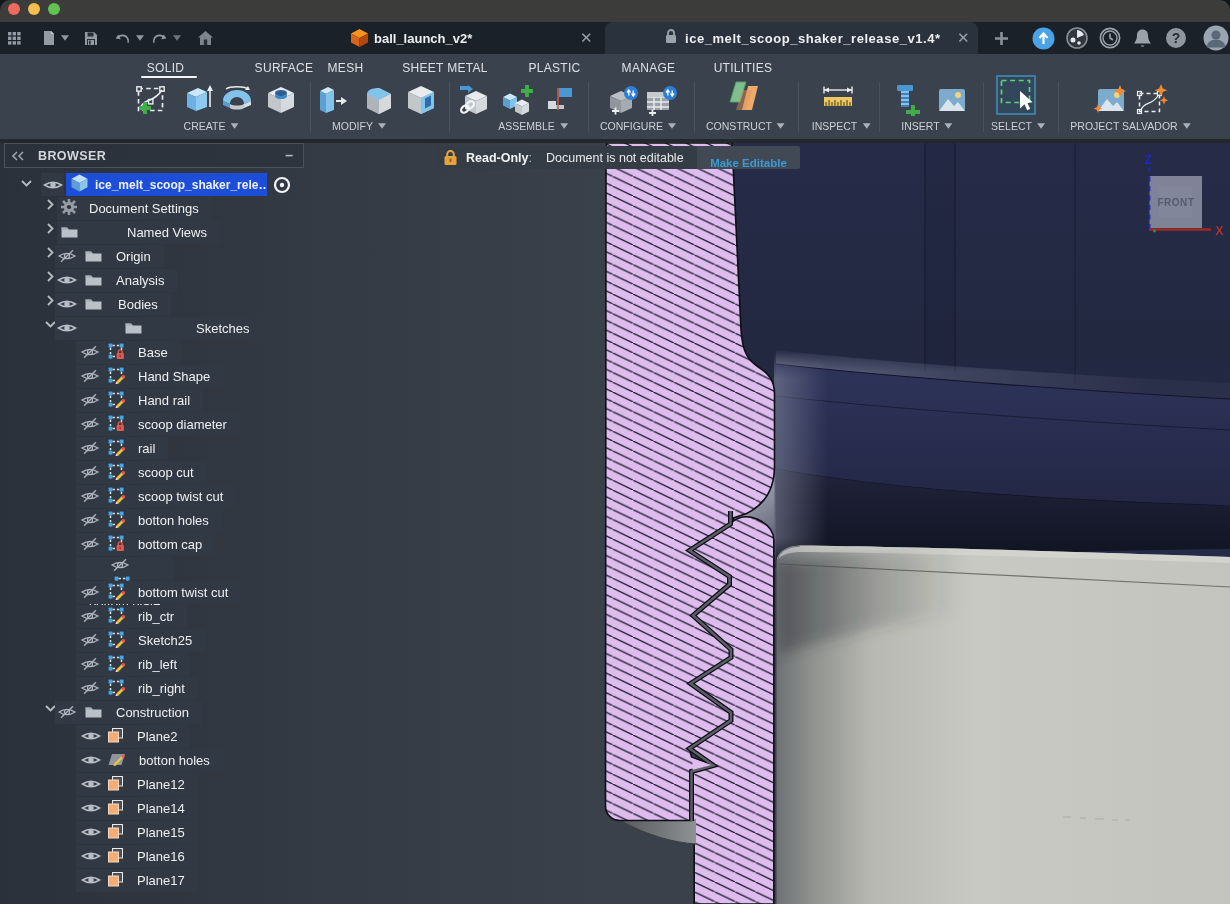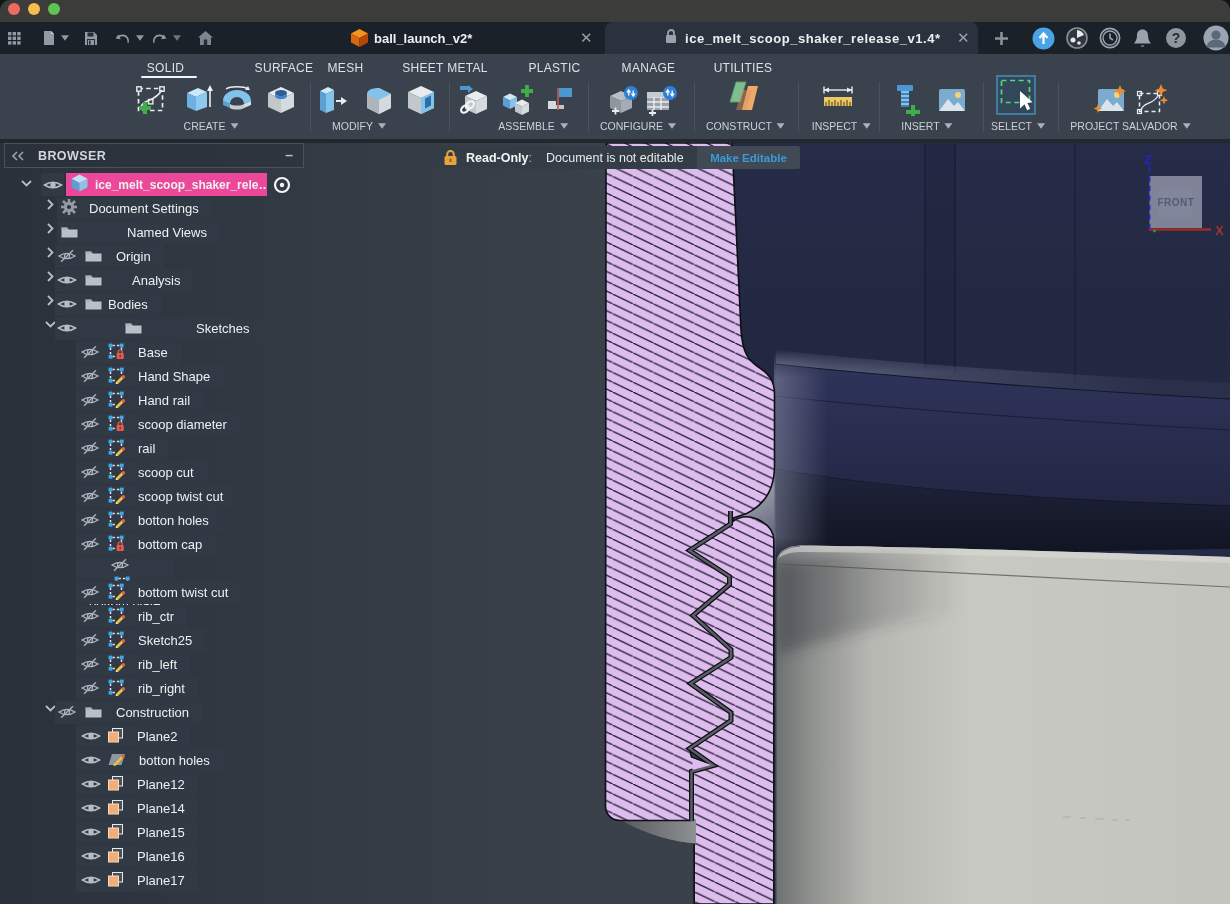--- a/index.html
+++ b/index.html
@@ -16,21 +16,21 @@
 #design span{font-size:11px;font-weight:bold;color:#e8eaed;letter-spacing:0.5px}
 .rtab{position:absolute;top:7px;font-size:12px;font-weight:normal;color:#dde1e6;letter-spacing:0.3px;transform:translateX(-50%)}
 .runder{position:absolute;top:21.5px;height:2.5px;background:#f2f4f6;border-radius:1px}
 .rsep{position:absolute;top:28px;height:50px;width:1px;background:#4a525d}
 .ric{position:absolute;transform:translateX(-50%)}
 .rlabel{position:absolute;top:66px;font-size:10.5px;color:#ccd1d7;transform:translateX(-50%);display:flex;align-items:center;gap:5px;white-space:nowrap}
 #strip{position:absolute;left:0;top:139px;width:1230px;height:4px;background:#23272e}
 #canvas{position:absolute;left:0;top:143px;width:1230px;height:761px}
 #banner{position:absolute;left:436px;top:146px;height:23px;display:flex;border-radius:2px;overflow:hidden}
 #banner .bl{background:#343c45;display:flex;align-items:center;padding:0 0 0 8px;white-space:nowrap;overflow:hidden}
-#banner .br{background:#414a54;display:flex;align-items:center;white-space:nowrap}
+#banner .br{background:#414a54;display:flex;align-items:flex-end;white-space:nowrap}
 #browser{position:absolute;left:0;top:143px;width:430px;height:761px;font-size:13px}
 #bhead{position:absolute;left:4px;top:0px;width:300px;height:25px;border:1px solid #4a525e;background:rgba(42,49,58,0.55);display:flex;align-items:center}
 .trow{position:absolute;height:23px;display:flex;align-items:center;background:#313944;padding-right:13px}
 .trow .lbl{color:#eef0f2;margin-left:13px;white-space:nowrap}
 .tchev{position:absolute;width:12px;display:flex;justify-content:center}
 </style></head>
 <body>
 <div id="win">
 <div id="canvas">
 <svg width="1230" height="761" viewBox="0 143 1230 761" style="position:absolute;left:0;top:0">
@@ -184,21 +184,21 @@
         <svg width="11" height="7" viewBox="0 0 11 7" style="">
           <path d="M1,1 L5.5,5.5 L10,1" stroke="#b6bdc5" stroke-width="1.8" fill="none"></path>
         </svg>
       </div>
       <div class="trow" style="top:30px;left:41px;padding:0;width:23px;justify-content:center">
         <svg width="20" height="15" viewBox="0 0 20 15" style="">
           <path d="M1.5,8 Q10,2.4 18.5,8 Q10,13.6 1.5,8 Z" stroke="#b6bdc5" stroke-width="1.5" fill="none"></path>
 <circle cx="10" cy="8" r="2.7" fill="#b6bdc5"></circle>
         </svg>
       </div>
-      <div class="trow" style="top:30px;left:66px;background:#ec4899;padding-right:8px">
+      <div class="trow" style="top:30px;left:66px;background:#1d4ed8;padding-right:8px">
         <span style="margin-left:5px"><svg width="17" height="18" viewBox="0 0 17 18" style="">
             <path d="M8.5,0.5 L16.5,4.7 L8.5,9 L0.5,4.7 Z" fill="#bfe0f5"></path>
             <path d="M0.5,4.7 L8.5,9 V17.5 L0.5,13.2 Z" fill="#5d9fd4"></path>
             <path d="M16.5,4.7 L8.5,9 V17.5 L16.5,13.2 Z" fill="#8cc3e8"></path>
           </svg></span>
         <span class="lbl" style="margin-left:7px;font-weight:bold;font-size:12px">ice_melt_scoop_shaker_rele…</span>
       </div>
       <div class="trow" style="top:30px;left:267px;padding:0;width:30px;justify-content:center">
         <svg width="20" height="20" viewBox="0 0 20 20" style="">
           <circle cx="10" cy="10" r="7" stroke="#f2f4f6" stroke-width="2.2" fill="none"></circle>
@@ -261,37 +261,37 @@
       </div>
       <div class="trow" style="top:126px;left:55px;">
         <span style="margin-left:2px"><svg width="20" height="15" viewBox="0 0 20 15" style="">
             <path d="M1.5,8 Q10,2.4 18.5,8 Q10,13.6 1.5,8 Z" stroke="#b6bdc5" stroke-width="1.5" fill="none"></path>
 <circle cx="10" cy="8" r="2.7" fill="#b6bdc5"></circle>
           </svg></span>
         <span style="margin-left:8px"><svg width="17" height="13" viewBox="0 0 17 13" style="">
             <path d="M0.5,2.5 h5.5 l1.8,2 h8.7 v8 h-16 z" fill="#b9c0c8"></path>
             <path d="M0.5,2.5 h5.5 l1.8,2 h-7.3 z" fill="#a3abb4"></path>
           </svg></span>
-        <span class="lbl" style="margin-left:30px">Analysis</span>
+        <span class="lbl" style="margin-left:14px">Analysis</span>
       </div>
       <div class="tchev" style="position:absolute;top:152px;left:44px">
         <svg width="7" height="11" viewBox="0 0 7 11" style="">
           <path d="M1,1 L5.5,5.5 L1,10" stroke="#b6bdc5" stroke-width="1.8" fill="none"></path>
         </svg>
       </div>
       <div class="trow" style="top:150px;left:55px;">
         <span style="margin-left:2px"><svg width="20" height="15" viewBox="0 0 20 15" style="">
             <path d="M1.5,8 Q10,2.4 18.5,8 Q10,13.6 1.5,8 Z" stroke="#b6bdc5" stroke-width="1.5" fill="none"></path>
 <circle cx="10" cy="8" r="2.7" fill="#b6bdc5"></circle>
           </svg></span>
         <span style="margin-left:8px"><svg width="17" height="13" viewBox="0 0 17 13" style="">
             <path d="M0.5,2.5 h5.5 l1.8,2 h8.7 v8 h-16 z" fill="#b9c0c8"></path>
             <path d="M0.5,2.5 h5.5 l1.8,2 h-7.3 z" fill="#a3abb4"></path>
           </svg></span>
-        <span class="lbl" style="margin-left:6px">Bodies</span>
+        <span class="lbl" style="margin-left:16px">Bodies</span>
       </div>
       <div class="tchev" style="position:absolute;top:178px;left:44px">
         <svg width="11" height="7" viewBox="0 0 11 7" style="">
           <path d="M1,1 L5.5,5.5 L10,1" stroke="#b6bdc5" stroke-width="1.8" fill="none"></path>
         </svg>
       </div>
       <div class="trow" style="top:174px;left:55px;gap:40px;">
         <span style="margin-left:2px"><svg width="20" height="15" viewBox="0 0 20 15" style="">
             <path d="M1.5,8 Q10,2.4 18.5,8 Q10,13.6 1.5,8 Z" stroke="#b6bdc5" stroke-width="1.5" fill="none"></path>
 <circle cx="10" cy="8" r="2.7" fill="#b6bdc5"></circle>

